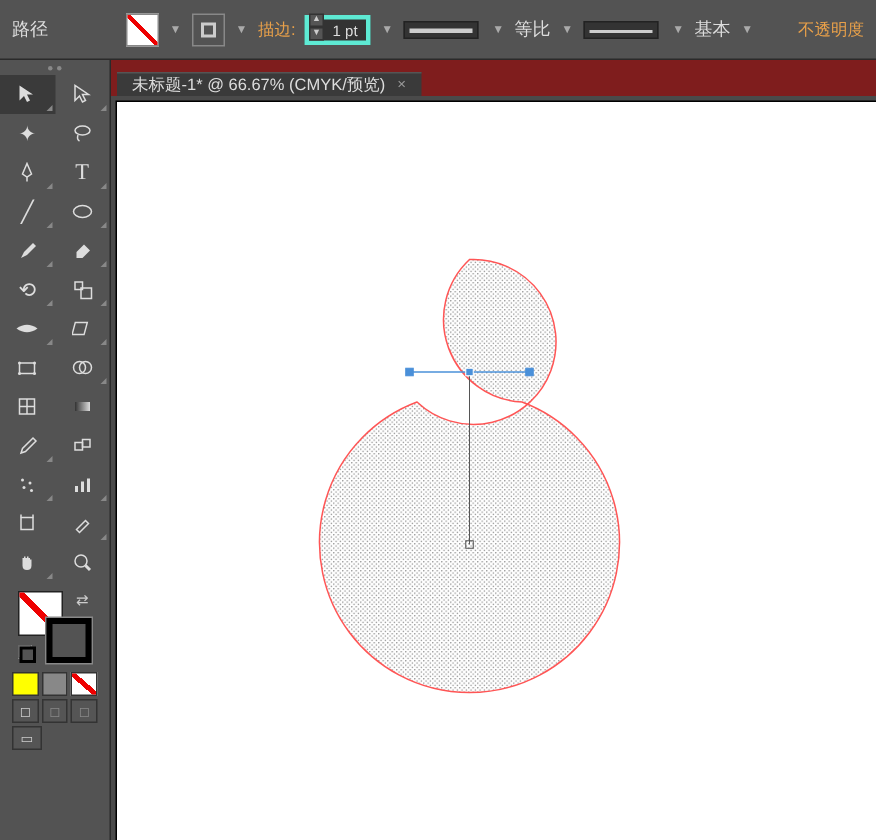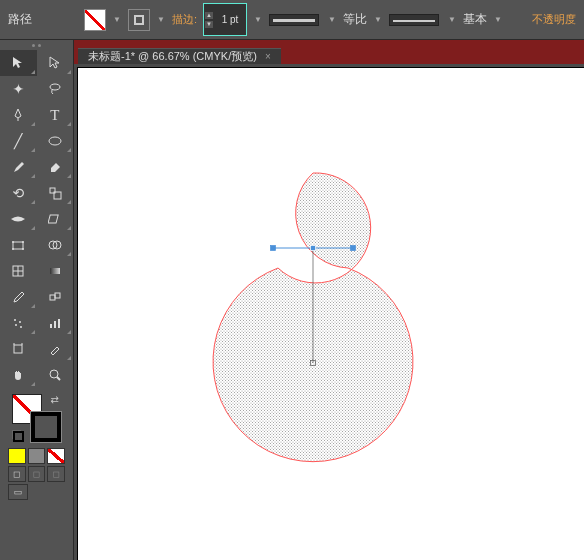--- a/index.html
+++ b/index.html
@@ -5,21 +5,21 @@
 *{margin:0;padding:0;box-sizing:border-box;user-select:none}
 body{width:584px;height:560px;background:#4a4a4a;font-family:"Microsoft YaHei",Arial,sans-serif;font-size:11px;color:#ccc;overflow:hidden;position:relative}
 .topbar{height:40px;background:#535353;display:flex;align-items:center;padding:11px 8px;gap:6px;border-bottom:1px solid #2a2a2a}
 .ctrl-label{color:#ddd;font-size:12px}
 .swatch-none{width:22px;height:22px;background:#fff;position:relative;border:1px solid #888}
 .swatch-none::after{content:"";position:absolute;left:0;top:0;right:0;bottom:0;background:linear-gradient(to top right,transparent 45%,#e00 45%,#e00 55%,transparent 55%)}
 .swatch-box{width:22px;height:22px;border:1px solid #888;display:flex;align-items:center;justify-content:center}
 .swatch-inner{width:10px;height:10px;border:2px solid #ccc}
 .dd-arrow{width:10px;height:22px;display:flex;align-items:center;justify-content:center;color:#aaa;font-size:8px}
 .orange{color:#e8a04a}
-.stroke-field{width:44px;height:33px;background:#333;border:1px solid #5eead4;display:flex;align-items:center}
+.stroke-field{width:44px;height:20px;background:#333;border:3px solid #5eead4;display:flex;align-items:flex-end}
 .stepper{width:10px;display:flex;flex-direction:column;height:18px}
 .stepper span{flex:1;display:flex;align-items:center;justify-content:center;font-size:6px;background:#555;border:1px solid #333}
 .stroke-val{flex:1;text-align:center;font-size:10px;color:#ddd}
 .profile{width:50px;height:12px;background:#333;border:1px solid #222;position:relative;margin-right:2px}
 .profile.uniform::after{content:"";position:absolute;left:3px;right:3px;top:4px;height:3px;background:#ccc}
 .profile.basic::after{content:"";position:absolute;left:3px;right:3px;top:5px;height:2px;background:#ccc}
 .opa{color:#e8a04a;margin-left:auto}
 .tabrow{height:24px;background:#7f1d1d;display:flex;align-items:flex-end;padding-left:78px}
 .tab{background:#3a3a3a;padding:0 10px;display:flex;align-items:center;gap:8px;font-size:11px;color:#ddd;border-top:1px solid #555}
 .tab .x{color:#999;font-size:10px}

